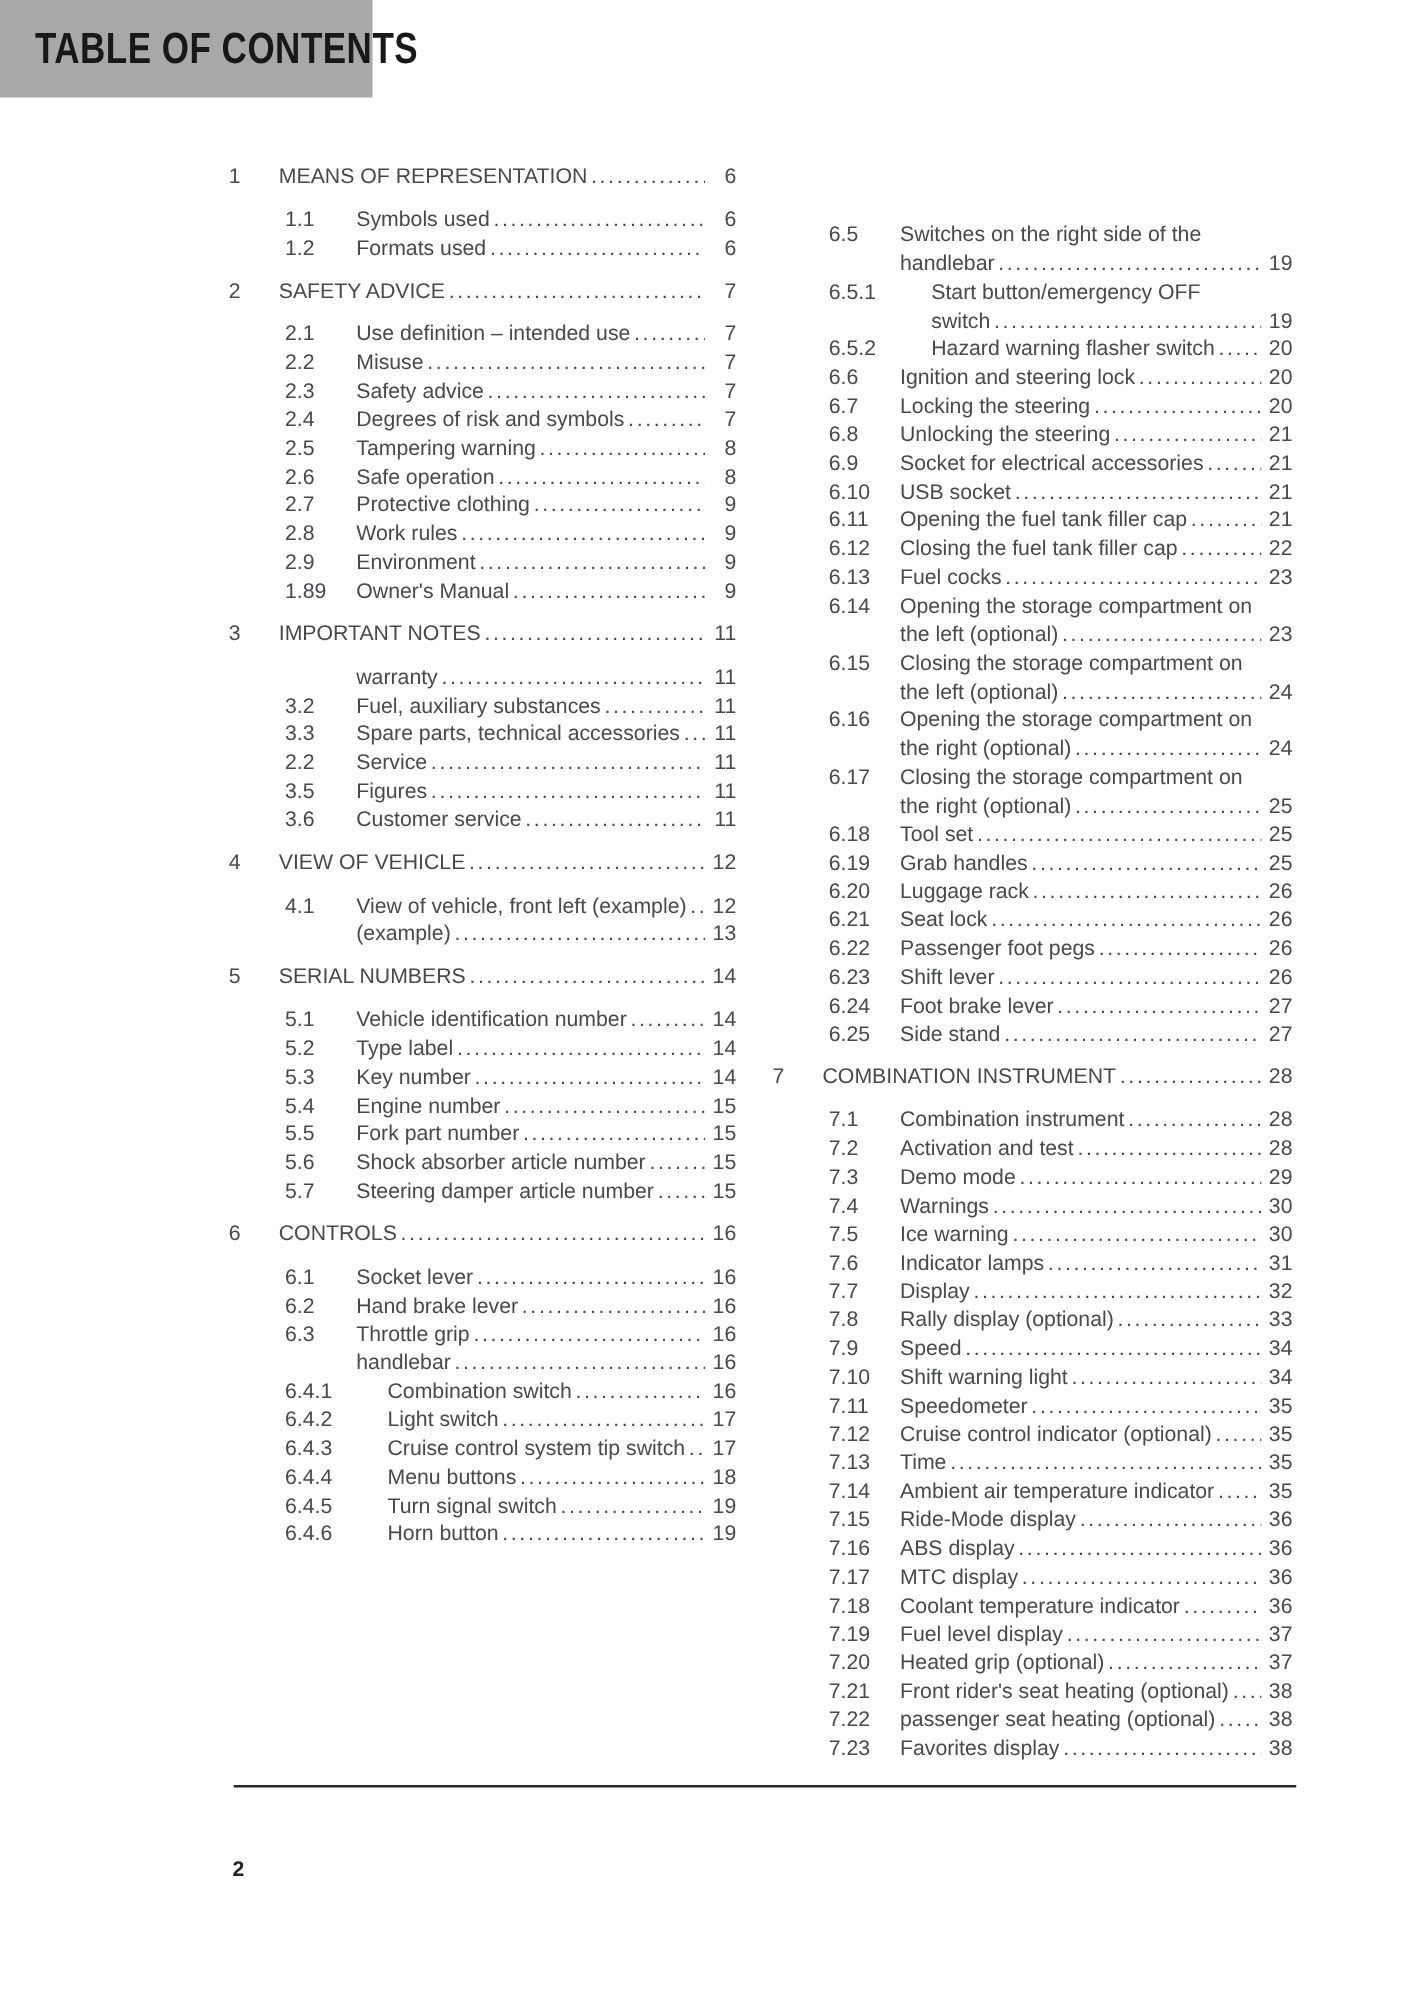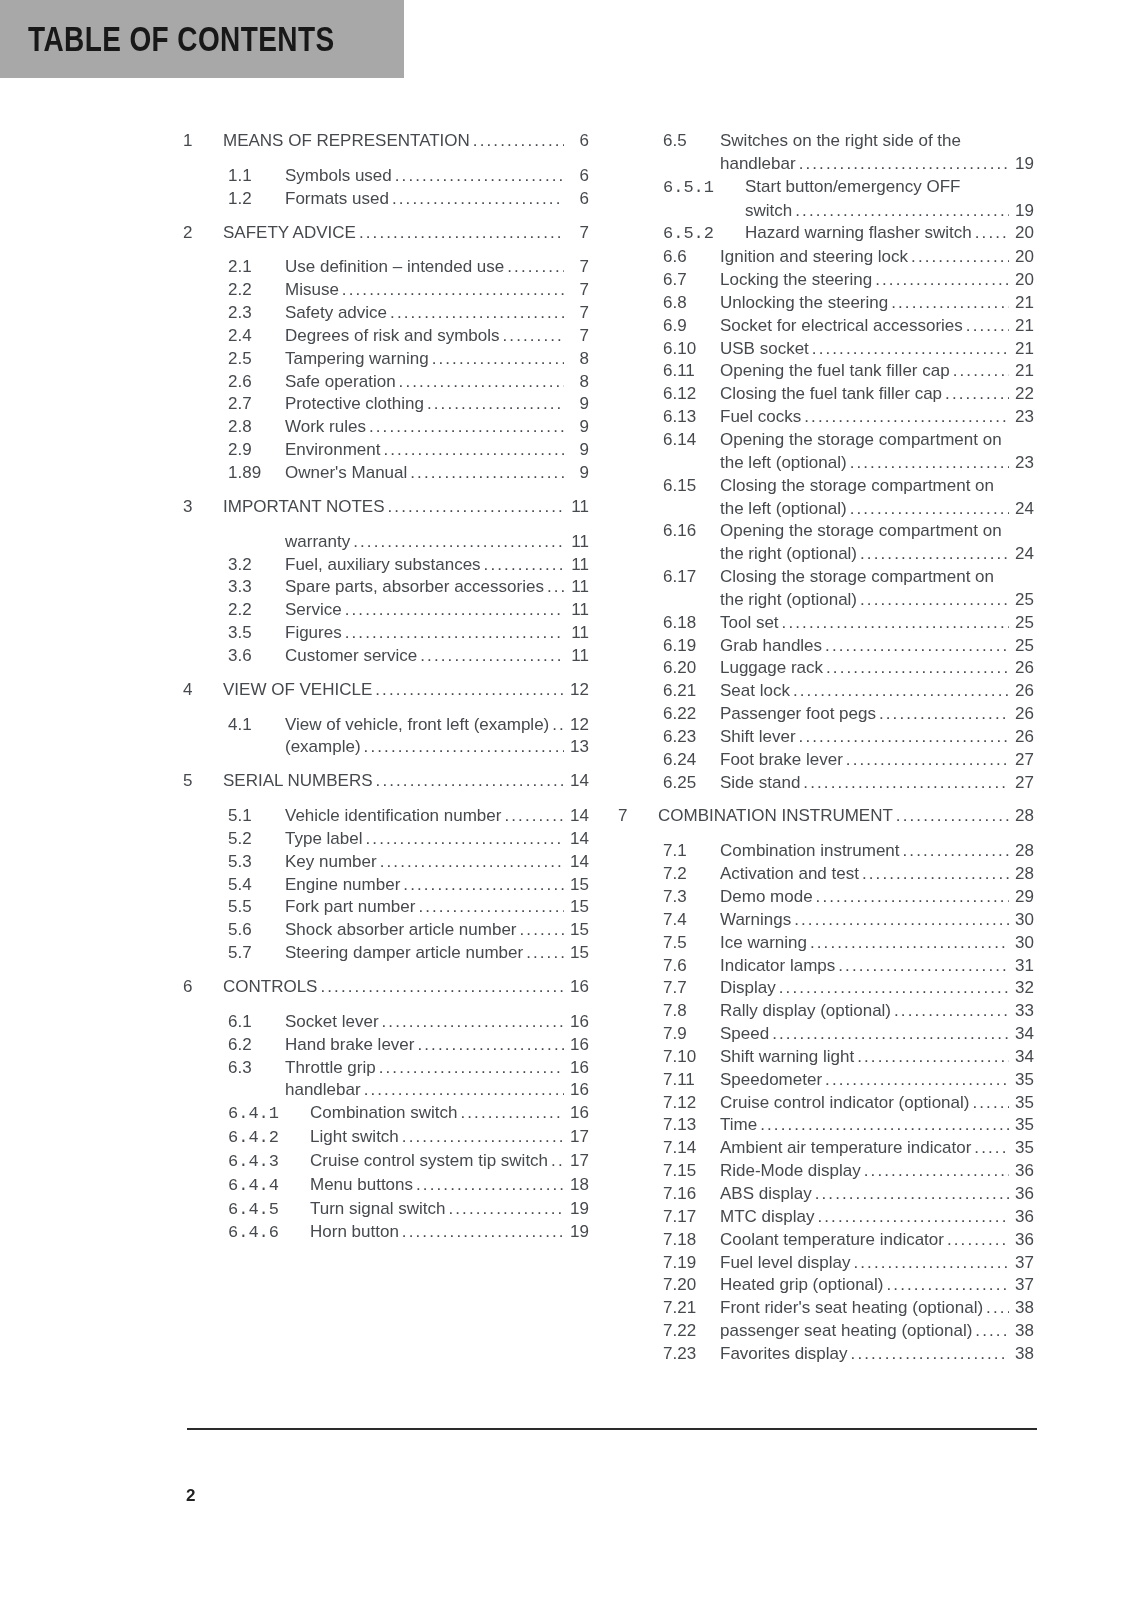--- a/index.html
+++ b/index.html
@@ -6,50 +6,50 @@
   body{
     width:1130px;height:1600px;
     background:#ffffff;
     font-family:"Liberation Sans", sans-serif;
     color:#46494d;
     position:relative;
     overflow:hidden;
   }
   .header-box{
     position:absolute;left:0;top:0;
-    width:404px;height:78px;
+    width:298px;height:78px;
     background:#a8a8a8;
     display:flex;align-items:center;
   }
   .header-title{
     display:inline-block;
     margin-left:28px;
     font-size:35px;font-weight:700;
     color:#181818;
     letter-spacing:0.5px;
     white-space:nowrap;
     transform:scaleX(0.8);
     transform-origin:left center;
   }
   .col{position:absolute;top:130px;}
   .col-left{left:183px;width:406px;}
-  .col-right{left:618px;width:416px;}
+  .col-right{left:618px;width:416px;margin-top:47px;}
   .row{
     display:flex;align-items:baseline;
     font-size:17px;line-height:22.85px;
     white-space:nowrap;
   }
   .row.l0{margin-top:11px;margin-bottom:12px;}
   .col .row:first-child{margin-top:0;}
   .num{flex:0 0 auto;}
   .l0 .num{width:40px;}
   .l1{padding-left:45px;}
   .l1 .num{width:57px;}
   .l2{padding-left:45px;}
-  .l2 .num{width:82px;font-family:Liberation Mono, monospace;}
+  .l2 .num{width:82px;}
   .title{flex:0 0 auto;}
   .dots{
     flex:1 1 auto;overflow:hidden;white-space:nowrap;
     letter-spacing:2.1px;padding-left:3px;
   }
   .page{flex:0 0 auto;min-width:21px;text-align:right;padding-left:4px;}
   .footer-rule{
     position:absolute;left:187px;top:1428px;
     width:850px;height:2px;background:#2b2b2b;
   }
@@ -163,21 +163,21 @@
       <span class="page">11</span>
     </div>
     <div class="row l1">
       <span class="num">3.2</span>
       <span class="title">Fuel, auxiliary substances</span>
       <span class="dots">..........................................................................................</span>
       <span class="page">11</span>
     </div>
     <div class="row l1">
       <span class="num">3.3</span>
-      <span class="title">Spare parts, absorber accessories</span>
+      <span class="title">Spare parts, technical accessories</span>
       <span class="dots">..........................................................................................</span>
       <span class="page">11</span>
     </div>
     <div class="row l1">
       <span class="num">2.2</span>
       <span class="title">Service</span>
       <span class="dots">..........................................................................................</span>
       <span class="page">11</span>
     </div>
     <div class="row l1">

